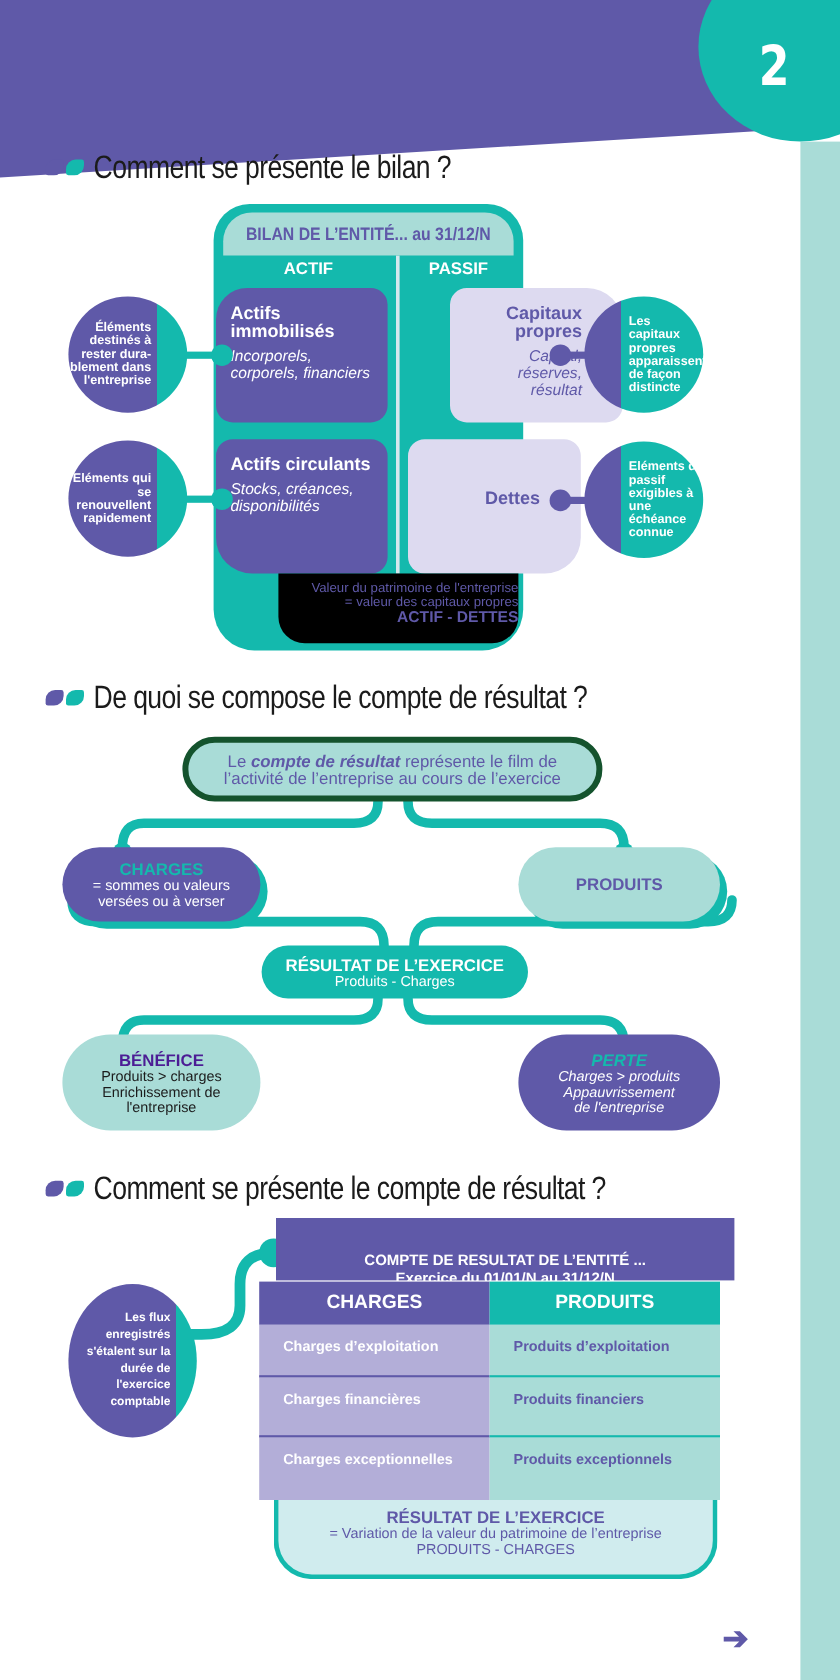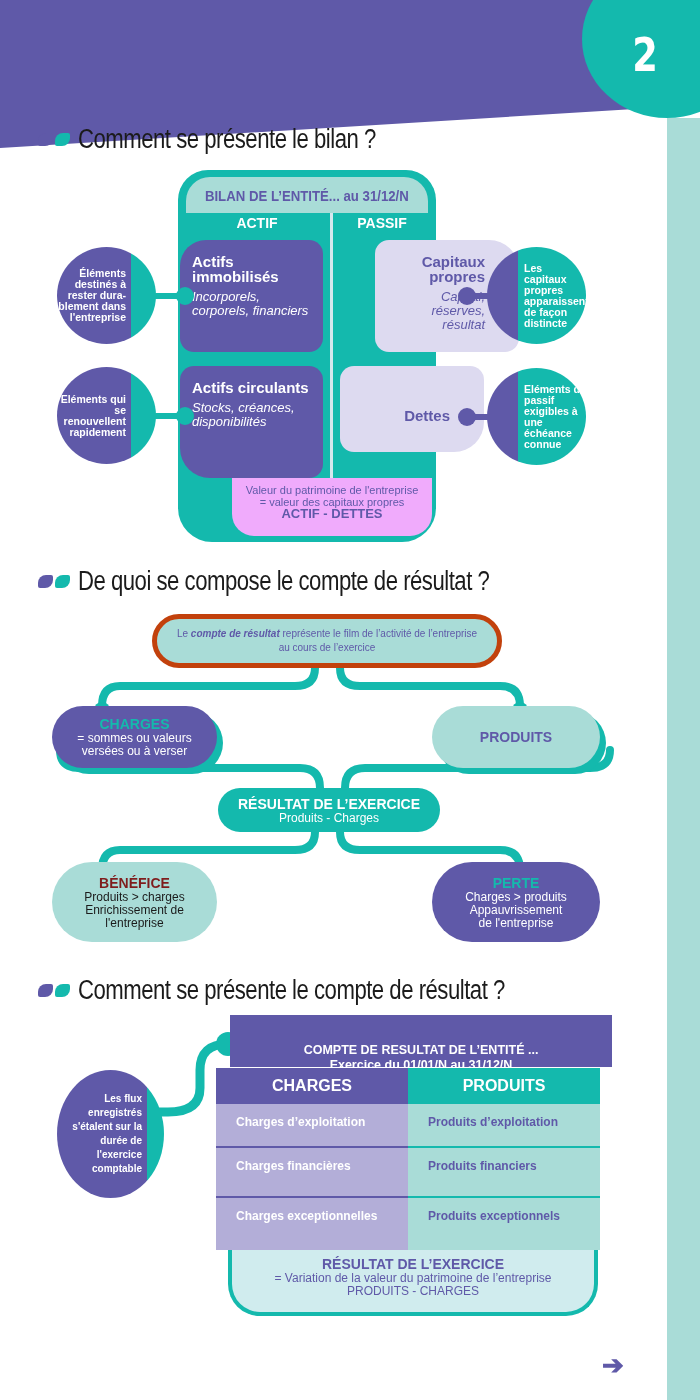--- a/index.html
+++ b/index.html
@@ -25,21 +25,21 @@
   #bilan-frame { left: 178px; top: 170px; width: 258px; height: 372px; background: #14b9ad; border-radius: 30px 30px 34px 34px; }
   #bilan-head { left: 186px; top: 177px; width: 242px; height: 36px; background: #a9dcd7; border-radius: 24px 24px 0 0; display:flex; align-items:center; justify-content:center; }
   #bilan-head span { color: #5f59a8; font-weight: bold; font-size: 15px; transform: scaleX(0.88); white-space: nowrap; }
   .col-head { color: #fff; font-weight: bold; font-size: 14px; text-align: center; top: 215px; }
   #divider { left: 330px; top: 213px; width: 3px; height: 265px; background: #d5e8ee; }
   .cell { border-radius: 16px; padding: 14px 12px; }
   .cell.purple { background: #5f59a8; color: #ffffff; }
   .cell.lilac { background: #dddaf0; color: #5f59a8; text-align: right; }
   .cell .t1 { font-weight: bold; font-size: 15px; line-height: 15px; }
   .cell .t2 { font-style: italic; font-size: 13px; line-height: 14px; margin-top: 6px; }
-  #bilan-foot { left: 232px; top: 478px; width: 200px; height: 58px; background: #f0abfc; border-radius: 0 0 22px 22px; color: #5f59a8; text-align: center; font-size: 11px; line-height: 12px; padding-top: 6px; }
+  #bilan-foot { left: 232px; top: 478px; width: 200px; height: 58px; background: #000000; border-radius: 0 0 22px 22px; color: #5f59a8; text-align: right; font-size: 11px; line-height: 12px; padding-top: 6px; }
   #bilan-foot b { font-size: 13px; }
 
   .bubble { border-radius: 50%; overflow: hidden; display: flex; align-items: center; }
   .bubble .txt { font-size: 10.5px; line-height: 11px; font-weight: bold; color: #fff; }
   .knob { width: 18px; height: 18px; border-radius: 50%; }
   .stem { height: 6px; }
 
   
   .pill { border-radius: 34px; text-align: center; display:flex; flex-direction:column; justify-content:center; }
   .pill .h { font-weight: bold; font-size: 14px; line-height: 16px; }
@@ -88,21 +88,21 @@
   <div class="t2">Incorporels, corporels, financiers</div>
 </div>
 <div class="abs cell purple" style="left:180px;top:366px;width:143px;height:112px;border-radius:14px 14px 14px 30px;">
   <div class="t1">Actifs circulants</div>
   <div class="t2">Stocks, créances, disponibilités</div>
 </div>
 <div class="abs cell lilac" style="left:340px;top:240px;width:144px;height:112px;border-radius:14px 30px 14px 14px;padding-right:34px;margin-left:35px;">
   <div class="t1">Capitaux propres</div>
   <div class="t2">Capital, réserves, résultat</div>
 </div>
-<div class="abs cell lilac" style="left:340px;top:366px;width:144px;height:86px;border-radius:14px 14px 30px 14px;padding-right:34px;padding-top:42px;">
+<div class="abs cell lilac" style="left:340px;top:366px;width:144px;height:112px;border-radius:14px 14px 30px 14px;padding-right:34px;padding-top:42px;">
   <div class="t1">Dettes</div>
 </div>
 
 <div class="abs" id="bilan-foot">
   <div>Valeur du patrimoine de l'entreprise</div>
   <div>= valeur des capitaux propres</div>
   <b>ACTIF - DETTES</b>
 </div>
 
 <div class="abs bubble" style="left:57px;top:247px;width:99px;height:97px;background:linear-gradient(90deg,#5f59a8 0 75%,#14b9ad 75%);">
@@ -145,42 +145,42 @@
     <path d="M610,150 Q610,168 590,168 L365,168 Q345,168 345,188"></path>
     <path d="M315,232 Q315,250 295,250 L120,250 Q102,250 102,270"></path>
     <path d="M340,232 Q340,250 360,250 L500,250 Q520,250 520,270"></path>
   </g>
   <circle cx="102" cy="110" r="8" fill="#14b9ad"></circle>
   <circle cx="520" cy="110" r="8" fill="#14b9ad"></circle>
   <circle cx="102" cy="272" r="8" fill="#14b9ad"></circle>
   <circle cx="520" cy="272" r="8" fill="#14b9ad"></circle>
 </svg>
 
-<div class="abs pill" style="left:152px;top:614px;width:350px;height:54px;background:#a9dcd7;border:5px solid #c2410c;color:#5f59a8;font-size:10px;line-height:14px;padding:0 16px;">
+<div class="abs pill" style="left:152px;top:614px;width:350px;height:54px;background:#a9dcd7;border:5px solid #14532d;color:#5f59a8;font-size:14px;line-height:14px;padding:0 16px;">
   <div><span>Le </span><b><i>compte de résultat</i></b><span> représente le film de l’activité de l’entreprise au cours de l’exercice</span></div>
 </div>
 
 <div class="abs pill" style="left:52px;top:706px;width:165px;height:62px;background:#5f59a8;color:#fff;box-shadow:6px 6px 0 #14b9ad;">
   <div class="h" style="color:#14b9ad;">CHARGES</div>
   <div class="b" style="padding:0 22px;">= sommes ou valeurs versées ou à verser</div>
 </div>
 <div class="abs pill" style="left:432px;top:706px;width:168px;height:62px;background:#a9dcd7;color:#1b1b1b;box-shadow:6px 6px 0 #14b9ad;">
   <div class="h" style="color:#5f59a8;">PRODUITS</div>
 </div>
 
 <div class="abs pill" style="left:218px;top:788px;width:222px;height:44px;background:#14b9ad;color:#fff;">
   <div class="h">RÉSULTAT DE L’EXERCICE</div>
   <div class="b">Produits - Charges</div>
 </div>
 
 <div class="abs pill" style="left:52px;top:862px;width:165px;height:80px;background:#a9dcd7;color:#1b1b1b;border-radius:40px;">
-  <div class="h" style="color:#7f1d1d;">BÉNÉFICE</div>
+  <div class="h" style="color:#4c1d95;">BÉNÉFICE</div>
   <div class="b" style="padding:0 30px;">Produits &gt; charges Enrichissement de l'entreprise</div>
 </div>
-<div class="abs pill" style="left:432px;top:862px;width:168px;height:80px;background:#5f59a8;color:#fff;border-radius:40px;">
+<div class="abs pill" style="left:432px;top:862px;width:168px;height:80px;background:#5f59a8;color:#fff;border-radius:40px;font-style:italic;">
   <div class="h" style="color:#14b9ad;">PERTE</div>
   <div class="b" style="padding:0 32px;">Charges &gt; produits Appauvrissement de l'entreprise</div>
 </div>
 
 <div class="abs section-title" style="top:975px;">
   <span class="bullets">
       <i class="leaf p"></i>
       <i class="leaf t"></i>
     </span>
   <span class="title-text">Comment se présente le compte de résultat ?</span>

